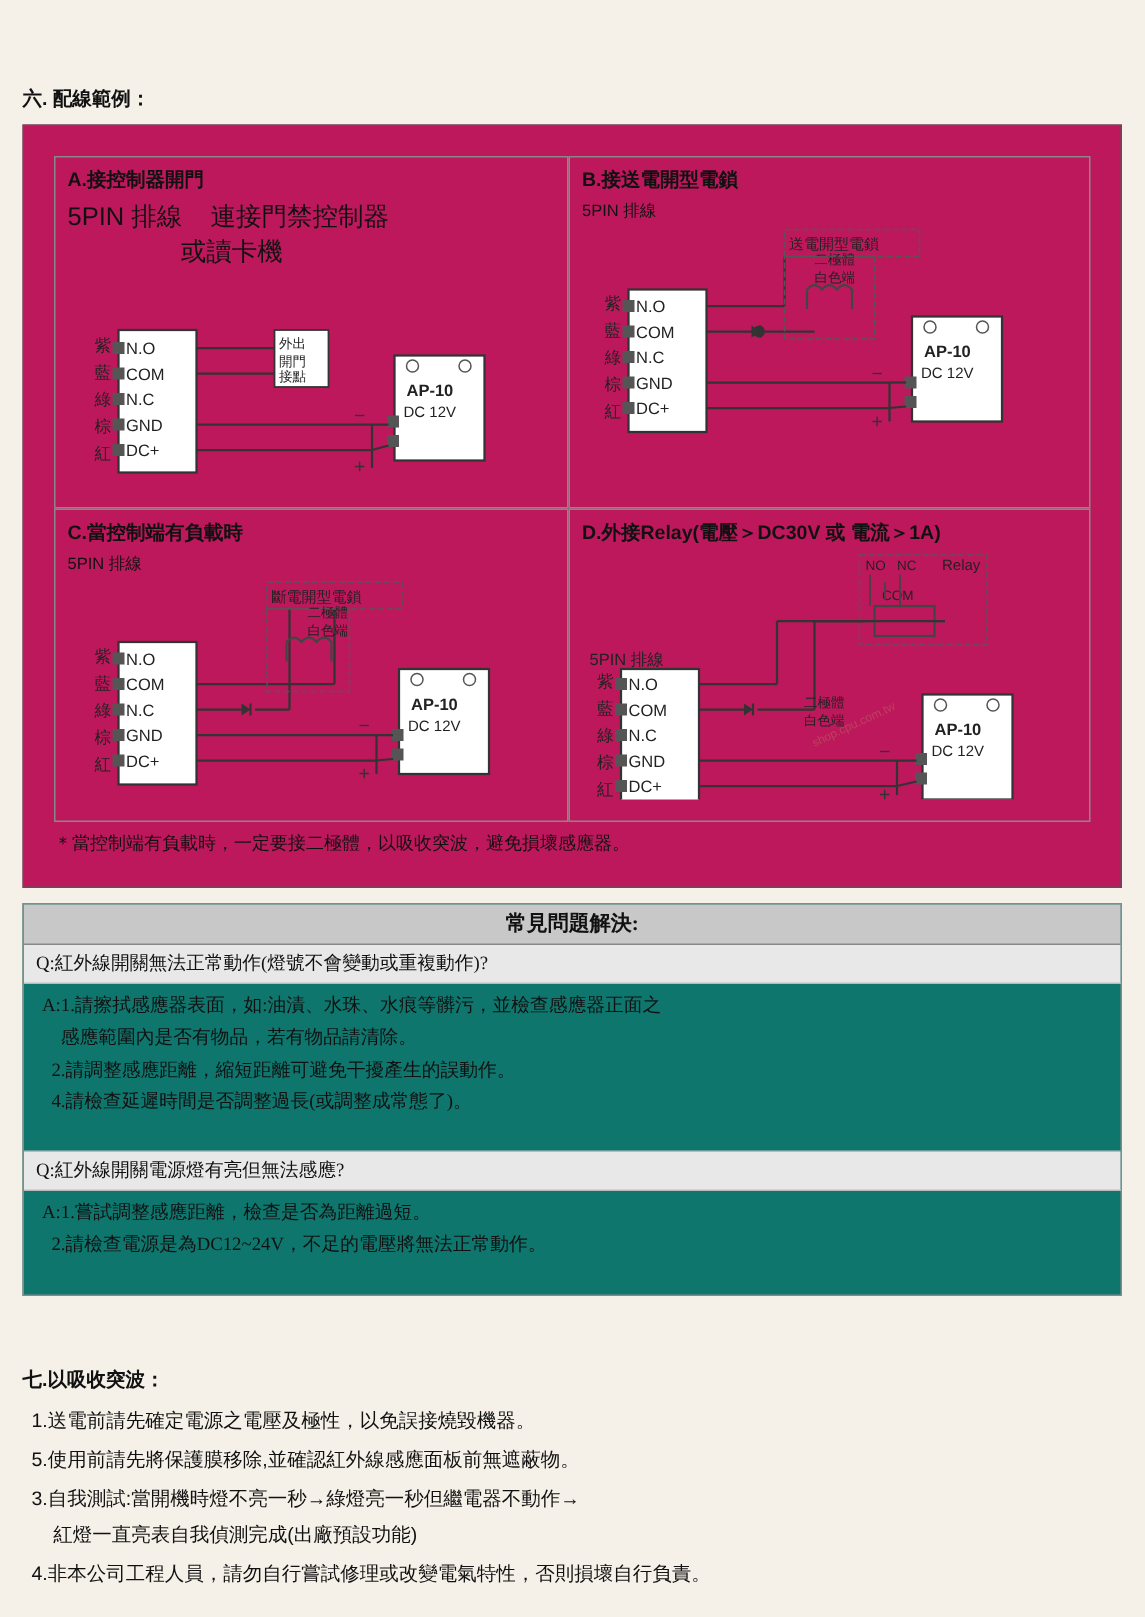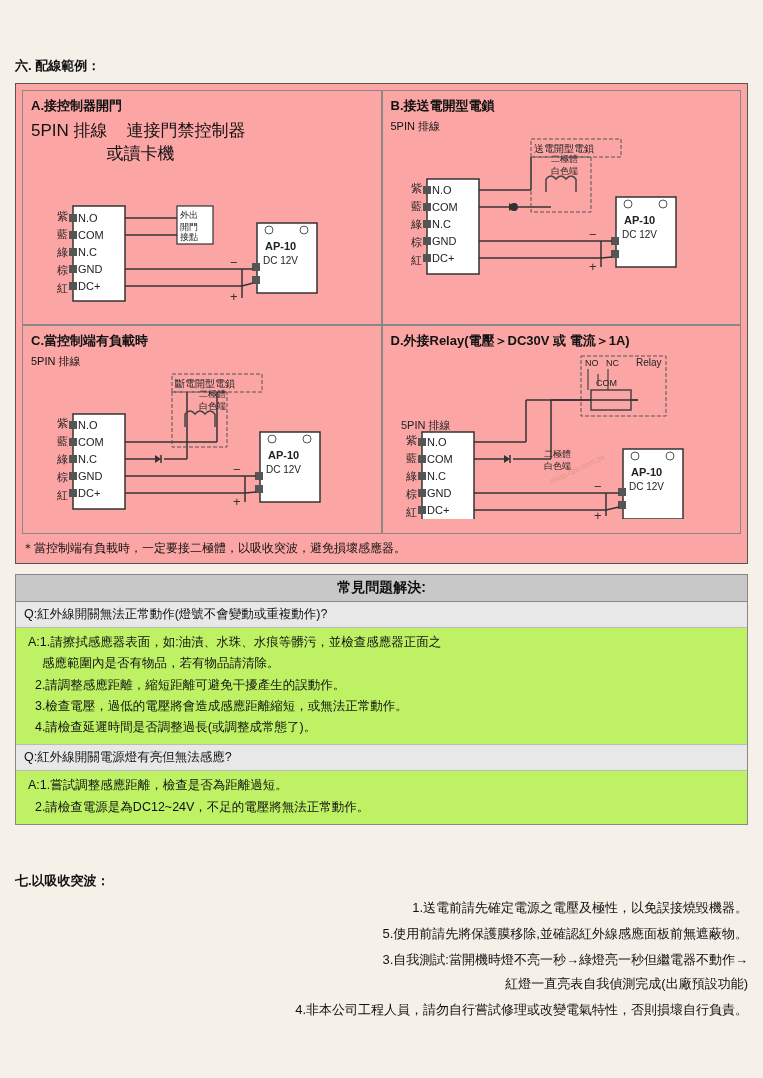--- a/index.html
+++ b/index.html
@@ -16,22 +16,22 @@
     .section-title {
       font-size: 13px;
       font-weight: bold;
       margin-bottom: 8px;
       margin-top: 47px;
     }
 
     
     .wiring-outer-box {
       border: 1.5px solid #555;
-      background: #fca5a5;
-      padding: 6px;
+      background: #be185d;
+      padding: 20px;
       margin-bottom: 10px;
     }
 
     .wiring-grid {
       display: grid;
       grid-template-columns: 1fr 1fr;
       grid-template-rows: auto auto;
       border-collapse: collapse;
     }
 
@@ -56,22 +56,23 @@
 
     
     .diagram-svg {
       display: block;
       margin: 0 auto;
     }
 
     
     .faq-section {
       border: 1.5px solid #888;
-      background: #bef264;
+      background: #0f766e;
       margin-bottom: 14px;
+      font-family: Liberation Serif, serif;
     }
 
     .faq-header {
       background: #c8c8c8;
       text-align: center;
       font-size: 14px;
       font-weight: bold;
       padding: 4px 0;
       border-bottom: 1px solid #888;
     }
@@ -79,21 +80,21 @@
     .faq-q {
       background: #e8e8e8;
       font-size: 12.5px;
       padding: 4px 8px;
       border-bottom: 1px solid #bbb;
       font-weight: normal;
     }
 
     .faq-a {
       font-size: 12.5px;
-      padding: 4px 8px 6px 12px;
+      padding: 4px 8px 22px 12px;
       border-bottom: 1px solid #bbb;
       line-height: 1.7;
     }
 
     .faq-a-line {
       display: block;
     }
 
     
     .notes-section {
@@ -106,21 +107,20 @@
 
     .notes-list {
       padding-left: 6px;
       line-height: 1.85;
       font-size: 13px;
     }
 
     .notes-list li {
       margin-bottom: 2px;
       list-style: none;
-      text-align: right;
     }
   </style>
 </head>
 <body>
 
 <div>
   <div class="section-title">六. 配線範例：</div>
 
   <div class="wiring-outer-box">
     <div class="wiring-grid">
@@ -397,21 +397,20 @@
 </div>
 
 <div class="faq-section">
   <div class="faq-header">常見問題解決:</div>
 
   <div class="faq-q">Q:紅外線開關無法正常動作(燈號不會變動或重複動作)?</div>
   <div class="faq-a">
     <span class="faq-a-line">A:1.請擦拭感應器表面，如:油漬、水珠、水痕等髒污，並檢查感應器正面之</span>
     <span class="faq-a-line">&nbsp;&nbsp;&nbsp;&nbsp;感應範圍內是否有物品，若有物品請清除。</span>
     <span class="faq-a-line">&nbsp;&nbsp;2.請調整感應距離，縮短距離可避免干擾產生的誤動作。</span>
-    <span class="faq-a-line">&nbsp;&nbsp;3.檢查電壓，過低的電壓將會造成感應距離縮短，或無法正常動作。</span>
     <span class="faq-a-line">&nbsp;&nbsp;4.請檢查延遲時間是否調整過長(或調整成常態了)。</span>
   </div>
 
   <div class="faq-q">Q:紅外線開關電源燈有亮但無法感應?</div>
   <div class="faq-a" style="border-bottom:none;">
     <span class="faq-a-line">A:1.嘗試調整感應距離，檢查是否為距離過短。</span>
     <span class="faq-a-line">&nbsp;&nbsp;2.請檢查電源是為DC12~24V，不足的電壓將無法正常動作。</span>
   </div>
 </div>
 

